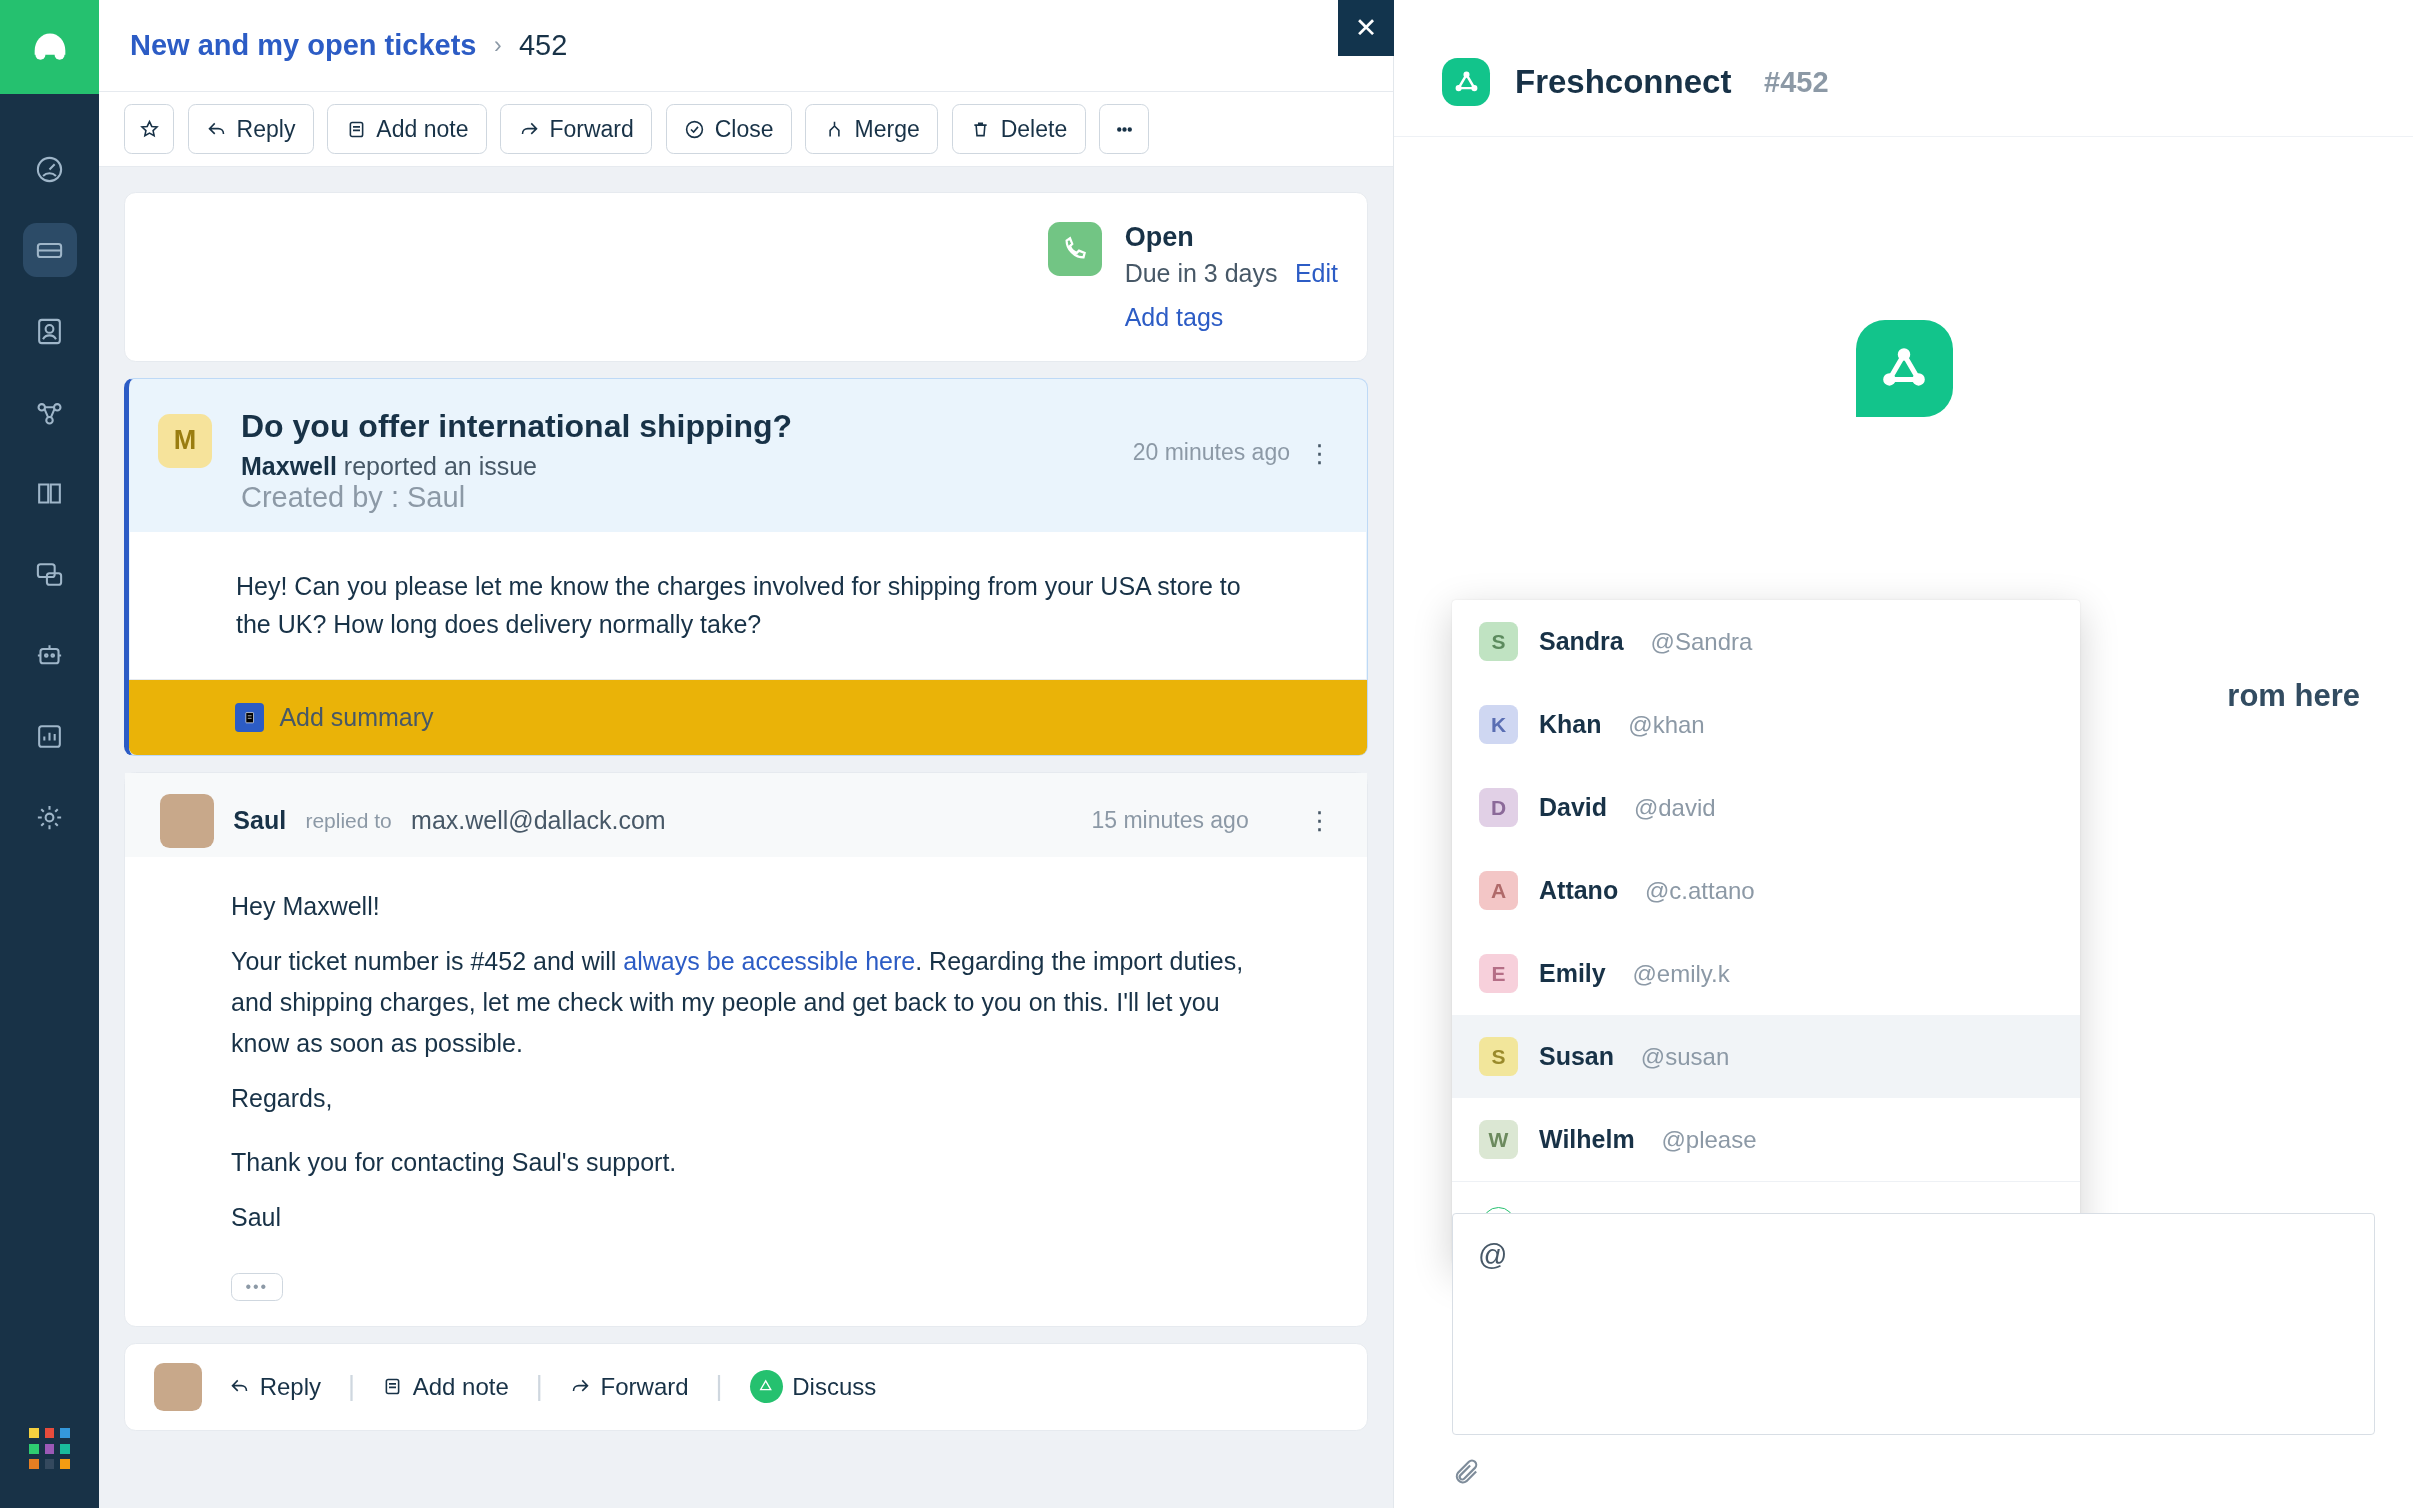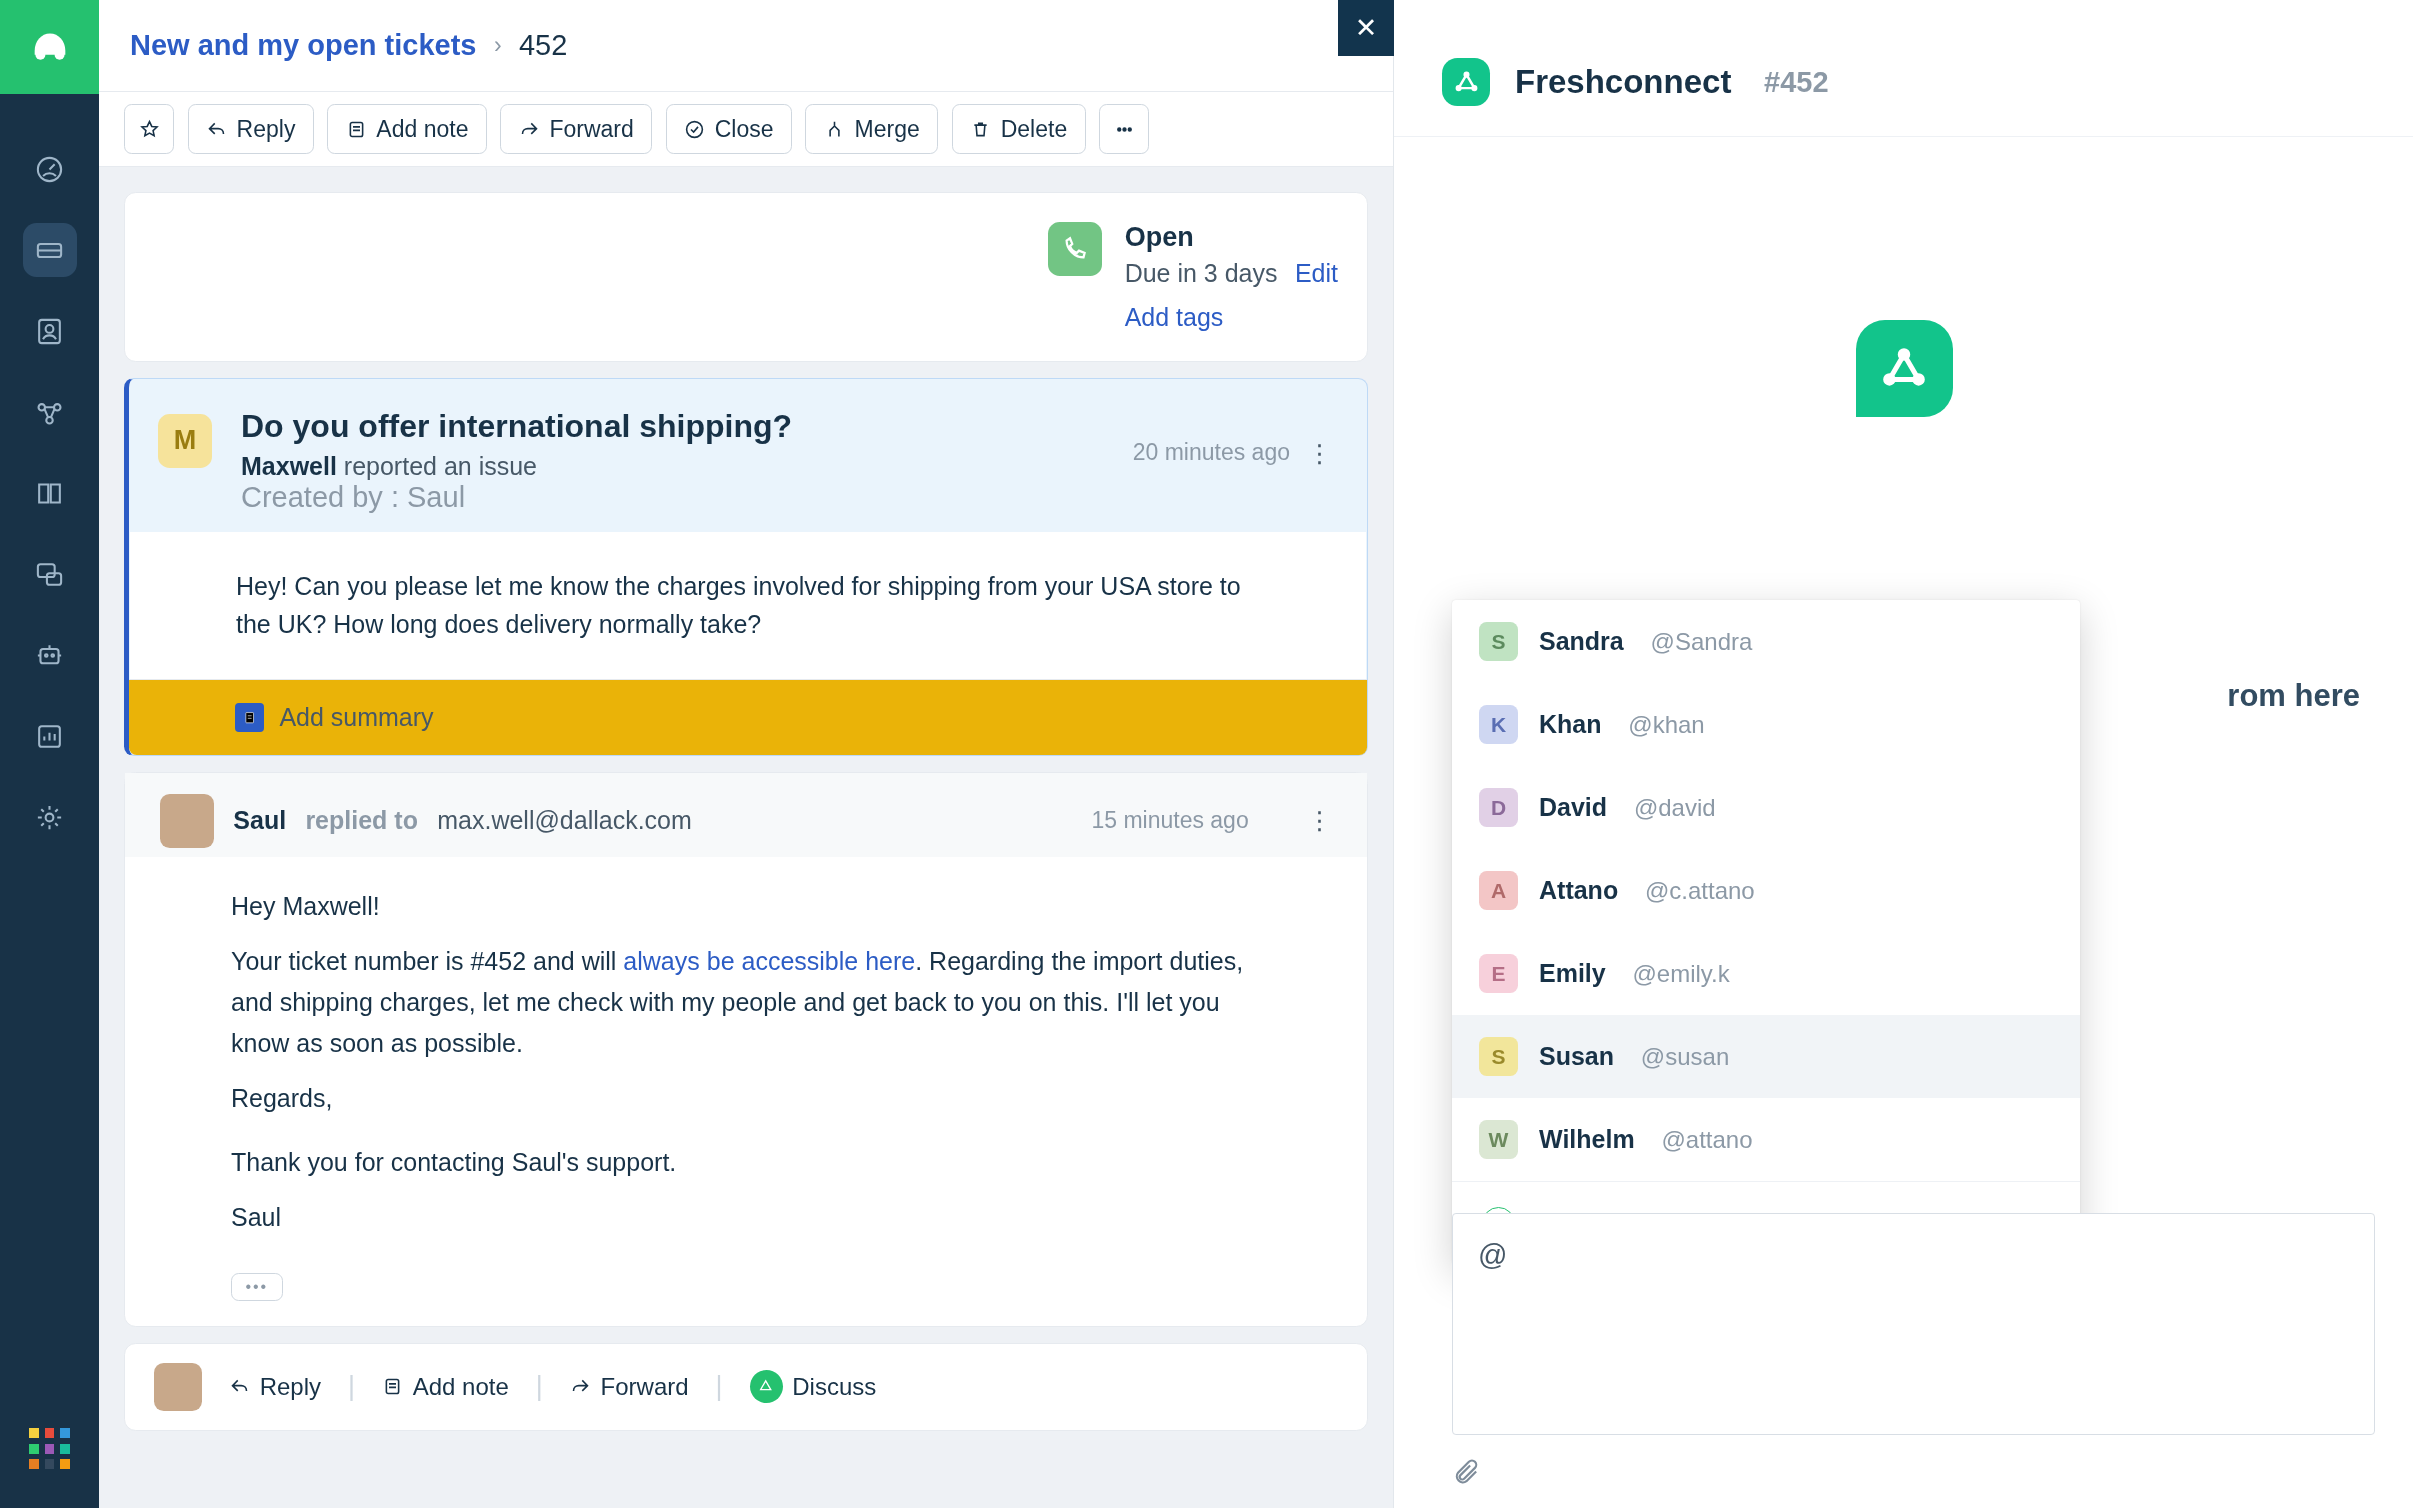--- a/index.html
+++ b/index.html
@@ -55,21 +55,21 @@
 .kebab { position:absolute; right:35px; top:60px; color:#475867; font-size:25px; cursor:pointer; }
 .t-body { background:#fff; margin:0 1px; padding:35px 106px; font-size:25px; color:#183247; line-height:1.55; }
 .t-foot { background:#eab308; padding:23px 106px; border-top:1px solid #e6eaef; display:flex; align-items:center; gap:15.4px; color:#475867; font-size:25px; cursor:pointer; border-radius:0 0 7.7px 7.7px; }
 .t-foot .doc-ic { width:29px; height:29px; background:#2c5cc5; border-radius:3.9px; display:flex; align-items:center; justify-content:center; }
 .t-foot .doc-ic svg { stroke:#fff; width:15.4px; height:15.4px; }
 
 .card.reply { padding:0; }
 .r-head { padding:21px 35px 9.7px; background:#f7f9fa; display:flex; align-items:center; gap:19.3px; position:relative; }
 .avatar-img { width:54px; height:54px; border-radius:9.7px; background:#c8a88a; display:inline-block; }
 .r-name { font-size:25px; font-weight:600; }
-.r-action { font-size:25px; color:#8c99a6;font-weight:bold; }
+.r-action { font-size:21px; color:#8c99a6; }
 .r-email { font-size:25px; color:#475867; }
 .r-time { margin-left:auto; color:#8c99a6; font-size:23px; margin-right:39px; }
 .r-body { padding:29px 106px 35px; font-size:25px; line-height:1.65; }
 .r-body p { margin-bottom:13.5px; }
 .r-more { margin-left:106px; margin-bottom:25px; border:1.4px solid #cfd7df; border-radius:7.7px; padding:3.9px 13.5px; display:inline-block; color:#8c99a6; cursor:pointer; letter-spacing:1.9px; }
 
 .bottom-bar { background:#fff; border:1px solid #e6eaef; border-radius:11.6px; padding:19.3px 29px; display:flex; align-items:center; gap:27px; }
 .bottom-bar .avatar-img { width:48px; height:48px; }
 .bb-act { display:flex; align-items:center; gap:9.7px; color:#183247; font-size:24px; font-weight:500; cursor:pointer; }
 .bb-act svg { width:21px; height:21px; stroke:#183247; fill:none; stroke-width:1.8; }
@@ -401,21 +401,21 @@
           <span class="mhandle">@emily.k</span>
         </div>
         <div class="mrow sel">
           <div class="mav" style="background:#f2e69b;color:#9a8a2b">S</div>
           <span class="mname">Susan</span>
           <span class="mhandle">@susan</span>
         </div>
         <div class="mrow">
           <div class="mav" style="background:#dbe7d3;color:#6c8a5e">W</div>
           <span class="mname">Wilhelm</span>
-          <span class="mhandle">@attano</span>
+          <span class="mhandle">@please</span>
         </div>
         <div class="mrow invite">
           <div class="plus">+</div>
           <span class="inv-text">Invite a collaborator to discussion</span>
         </div>
       </div>
   </div>
 
   <div class="compose"><span class="at">@</span></div>
   <div class="attach-row">

